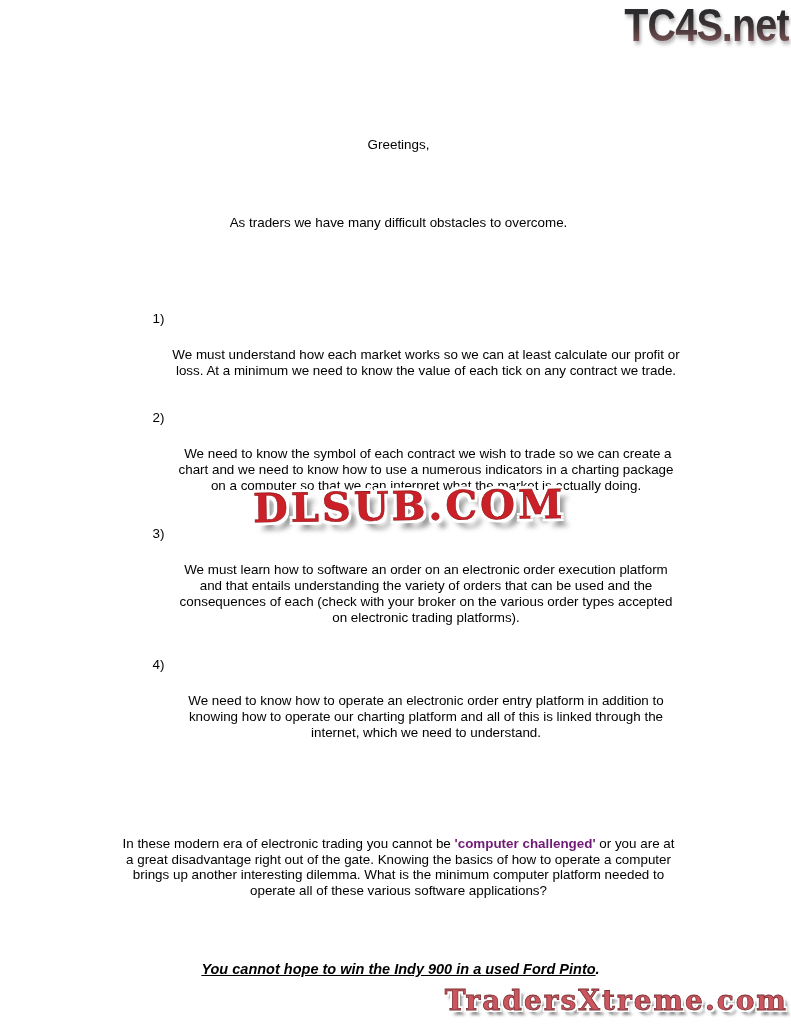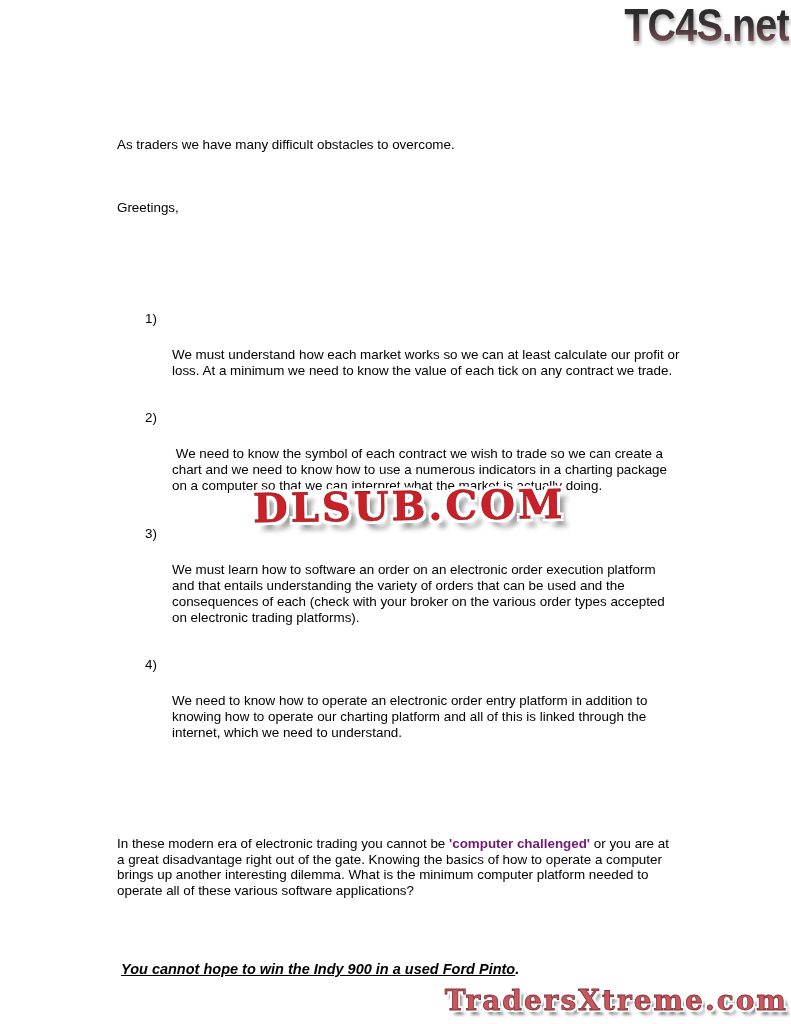--- a/index.html
+++ b/index.html
@@ -7,20 +7,21 @@
   .page {
     position: relative;
     width: 791px;
     height: 1024px;
     background: #ffffff;
     overflow: hidden;
     font-family: "Liberation Sans", "DejaVu Sans", sans-serif;
     font-size: 13.4px;
     line-height: 15.9px;
     color: #000000;
+    text-align: center;
   }
 
   
   .logo-top {
     position: absolute;
     top: 0px;
     right: 2px;
     font-size: 47px;
     font-weight: bold;
     line-height: 1.05;
@@ -106,23 +107,23 @@
 </style>
 </head>
 <body>
 
 <div class="page">
 
   <div class="logo-top">TC4S.net</div>
 
   <div class="content">
 
+    <p class="para">Greetings,</p>
+
     <p class="para nogap">As traders we have many difficult obstacles to overcome.</p>
-
-    <p class="para">Greetings,</p>
 
     <div class="olist">
       <div class="li">
         <span class="num">1)</span>
         <span class="litext">We must understand how each market works so we can at least calculate our profit or loss. At a minimum we need to know the value of each tick on any contract we trade.</span>
       </div>
       <div class="li">
         <span class="num">2)</span>
         <span class="litext"> We need to know the symbol of each contract we wish to trade so we can create a chart and we need to know how to use a numerous indicators in a charting package on a computer so that we can interpret what the market is actually doing.</span>
       </div>

